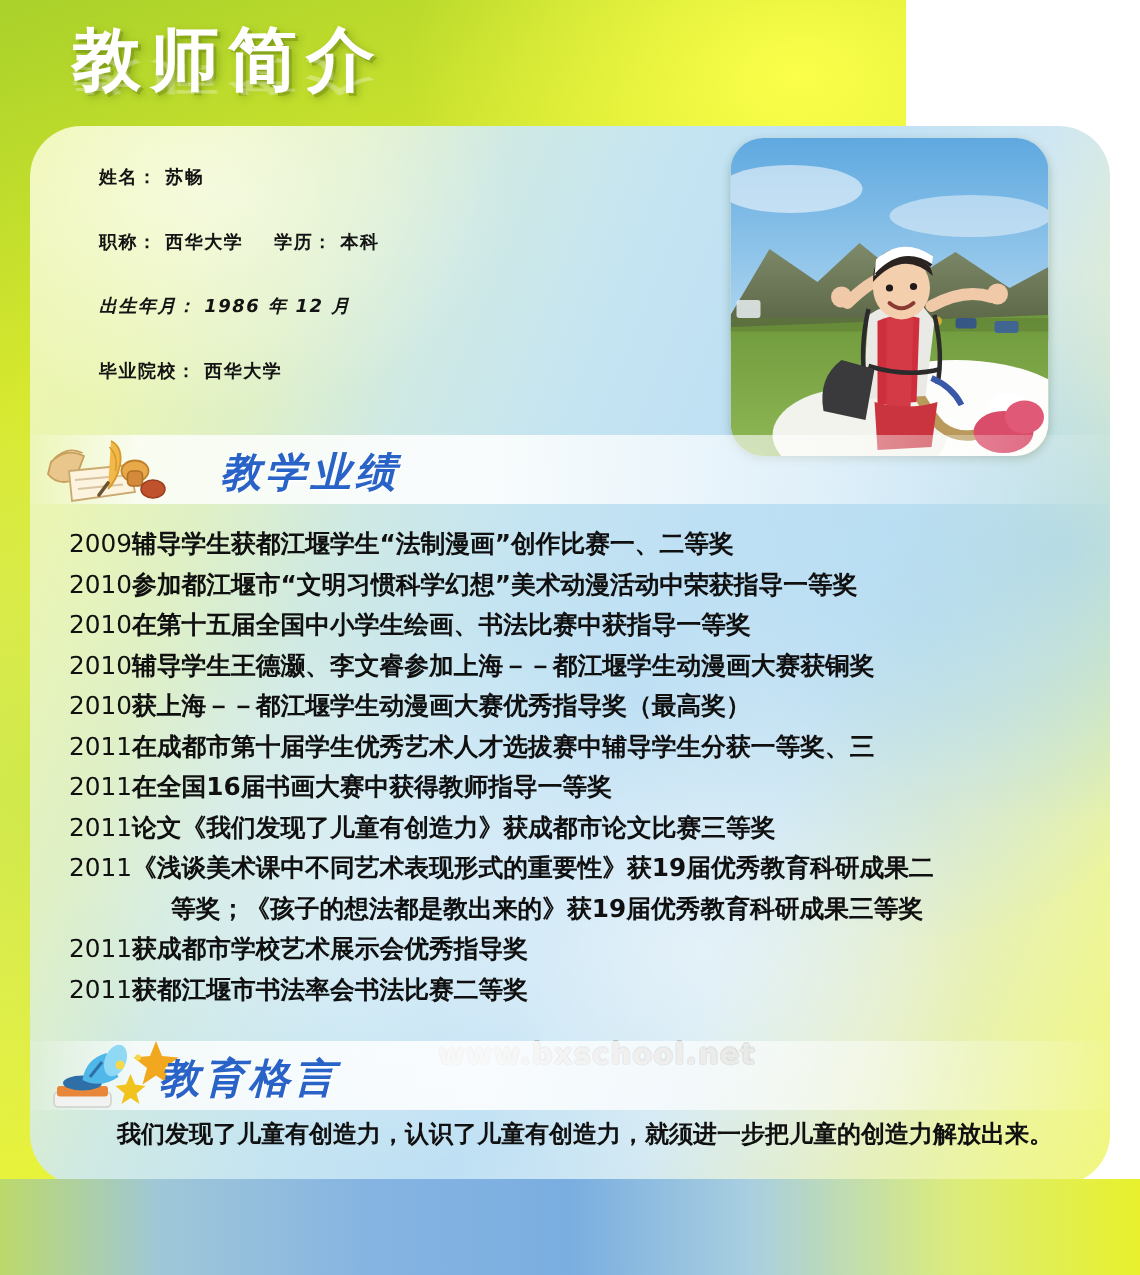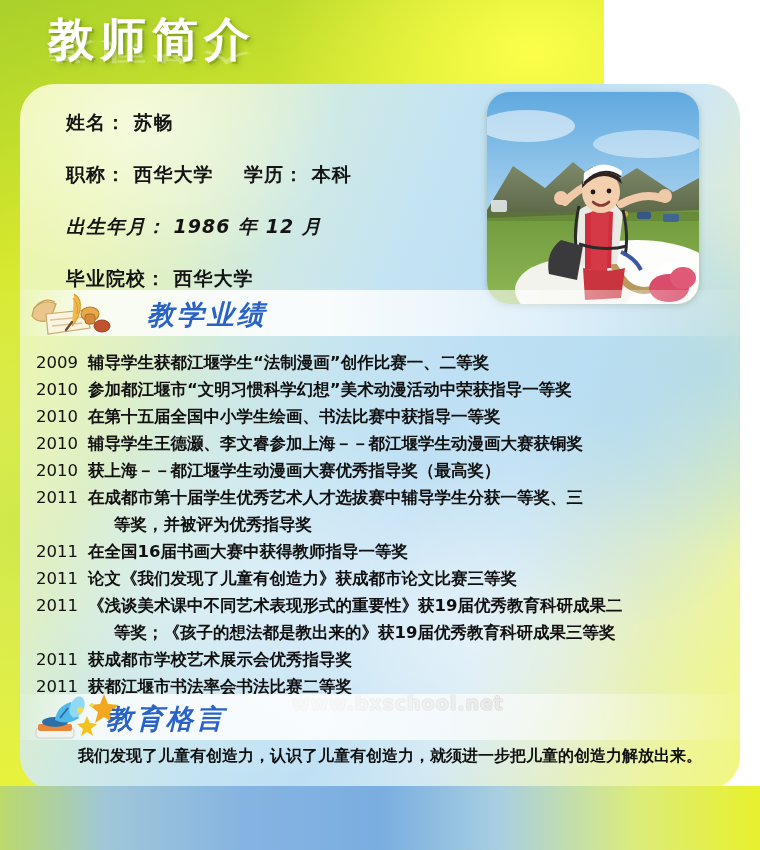--- a/index.html
+++ b/index.html
@@ -123,21 +123,21 @@
 
   
   .info {
     position: absolute;
     left: 66px;
     top: 110px;
     width: 410px;
   }
   .info-row {
     font-family: "DejaVu Sans", "Liberation Sans", sans-serif;
-    font-size: 19px;
+    font-size: 12px;
     font-weight: bold;
     color: #141414;
     margin-bottom: 26px;
     letter-spacing: 1px;
     white-space: pre;
   }
   .info-row.italic { font-style: italic; }
 
   
   .section-band {
@@ -178,21 +178,21 @@
     align-items: flex-start;
     font-family: "DejaVu Sans", "Liberation Sans", sans-serif;
     font-size: 16.5px;
     color: #101010;
     line-height: 26px;
     margin-bottom: 1px;
   }
   .ach-year {
     width: 52px;
     flex: 0 0 52px;
-    text-align: left;
+    text-align: right;
     font-weight: normal;
   }
   .ach-text {
     flex: 1;
     font-weight: bold;
     letter-spacing: 0px;
   }
   .ach-cont .ach-year { visibility: hidden; }
   .ach-cont .ach-text { text-indent: 26px; }
 
@@ -355,24 +355,20 @@
 
     <div class="ach-row">
       <span class="ach-year">2010</span>
       <span class="ach-text">获上海－－都江堰学生动漫画大赛优秀指导奖（最高奖）</span>
     </div>
 
     <div class="ach-row">
       <span class="ach-year">2011</span>
       <span class="ach-text">在成都市第十届学生优秀艺术人才选拔赛中辅导学生分获一等奖、三</span>
     </div>
-    <div class="ach-row ach-cont">
-      <span class="ach-year">0000</span>
-      <span class="ach-text">等奖，并被评为优秀指导奖</span>
-    </div>
 
     <div class="ach-row">
       <span class="ach-year">2011</span>
       <span class="ach-text">在全国16届书画大赛中获得教师指导一等奖</span>
     </div>
 
     <div class="ach-row">
       <span class="ach-year">2011</span>
       <span class="ach-text">论文《我们发现了儿童有创造力》获成都市论文比赛三等奖</span>
     </div>

